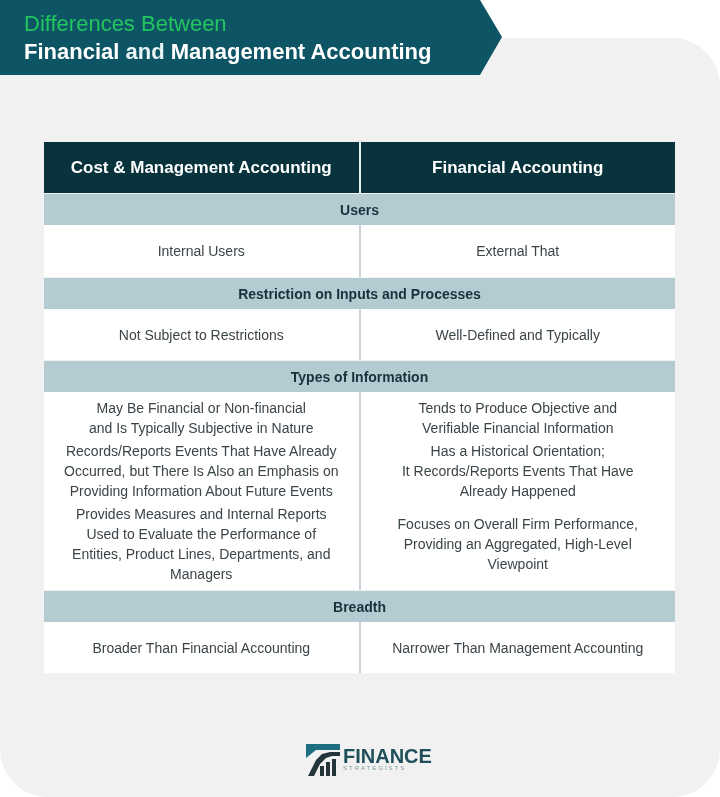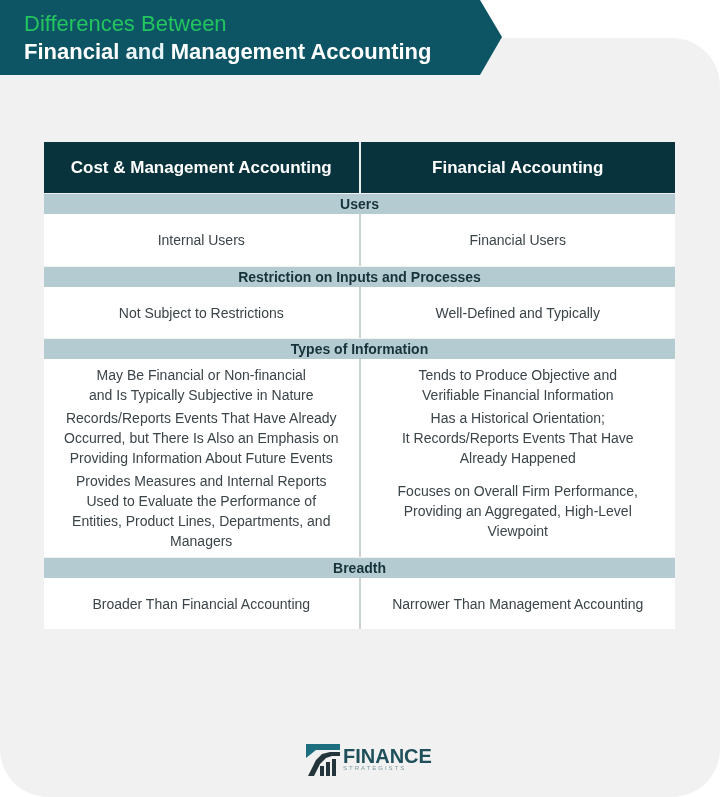--- a/index.html
+++ b/index.html
@@ -25,21 +25,21 @@
     position: absolute; left: 44px; top: 110px; width: 631px; margin-top: 32px;
   }
   .thead { display: flex; height: 51px; background: #08333c; }
   .thead .th {
     flex: 1; display: flex; align-items: center; justify-content: center;
     color: #ffffff; font-weight: bold; font-size: 17px;
   }
   .thead .th:first-child { border-right: 2px solid #e9eef0; }
 
   .band {
-    height: 20px; background: #b4cbd1; display: flex; align-items: center; justify-content: center;
+    height: 31px; background: #b4cbd1; display: flex; align-items: center; justify-content: center;
     color: #16323a; font-weight: bold; font-size: 14px; margin-top: 1px;
   }
   .row { display: flex; background: #ffffff; }
   .row .cell {
     flex: 1; display: flex; align-items: center; justify-content: center; text-align: center;
     color: #3b4448; font-size: 14px; line-height: 20px; padding: 0 0; white-space: pre-line;
   }
   .row .cell:first-child { border-right: 2px solid #c9d2d5; }
 
   .logo {
@@ -62,21 +62,21 @@
 
 <div class="table">
   <div class="thead">
     <div class="th">Cost &amp; Management Accounting</div>
     <div class="th">Financial Accounting</div>
   </div>
 
   <div class="band">Users</div>
   <div class="row" style="height:52px">
     <div class="cell">Internal Users</div>
-    <div class="cell">Financial Users</div>
+    <div class="cell">External That</div>
   </div>
 
   <div class="band">Restriction on Inputs and Processes</div>
   <div class="row" style="height:51px">
     <div class="cell">Not Subject to Restrictions</div>
     <div class="cell">Well-Defined and Typically</div>
   </div>
 
   <div class="band">Types of Information</div>
   <div class="row" style="height:52px">

